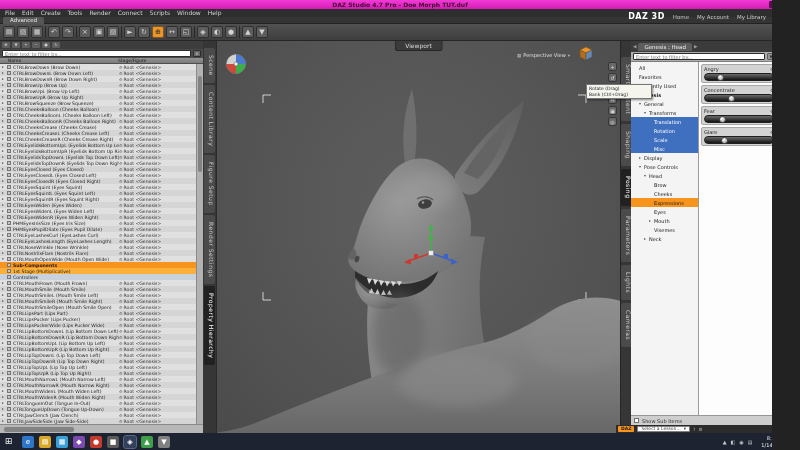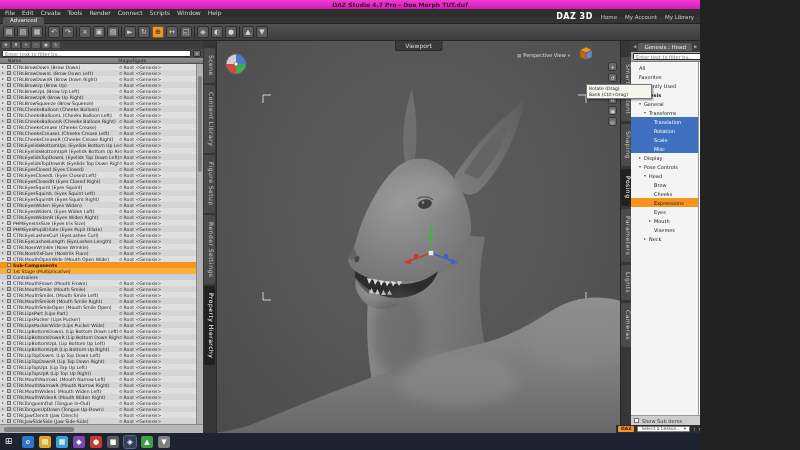--- a/index.html
+++ b/index.html
@@ -1,17 +1,17 @@
 <!DOCTYPE html>
 <html><head>
 <meta charset="utf-8">
 <style>
   *{margin:0;padding:0;box-sizing:border-box;font-family:"DejaVu Sans",sans-serif;}
   html,body{width:800px;height:450px;overflow:hidden;background:#222;}
-  #root{position:relative;width:700px;height:450px;background:#4c4c4c;overflow:hidden;}
+  #root{position:relative;width:772px;height:450px;background:#4c4c4c;overflow:hidden;}
   .abs{position:absolute;}
 
   
   .titlebar{left:0;top:0;width:800px;height:9px;background:linear-gradient(#f23ad8,#d41cb4);color:#42082f;font-size:6px;line-height:9px;text-align:center;font-weight:bold;}
   .winbtns{position:absolute;right:2px;top:1px;display:flex;gap:1px;}
   .wbtn{width:9px;height:7px;background:#5a1050;color:#f0b6e4;font-size:5px;line-height:6px;text-align:center;border-radius:1px;}
 
   
   .menubar{left:0;top:9px;width:800px;height:8px;background:#2e2e2e;display:flex;align-items:center;gap:7px;padding-left:5px;}
   .menuitem{font-size:6px;color:#d2d2d2;line-height:8px;}

